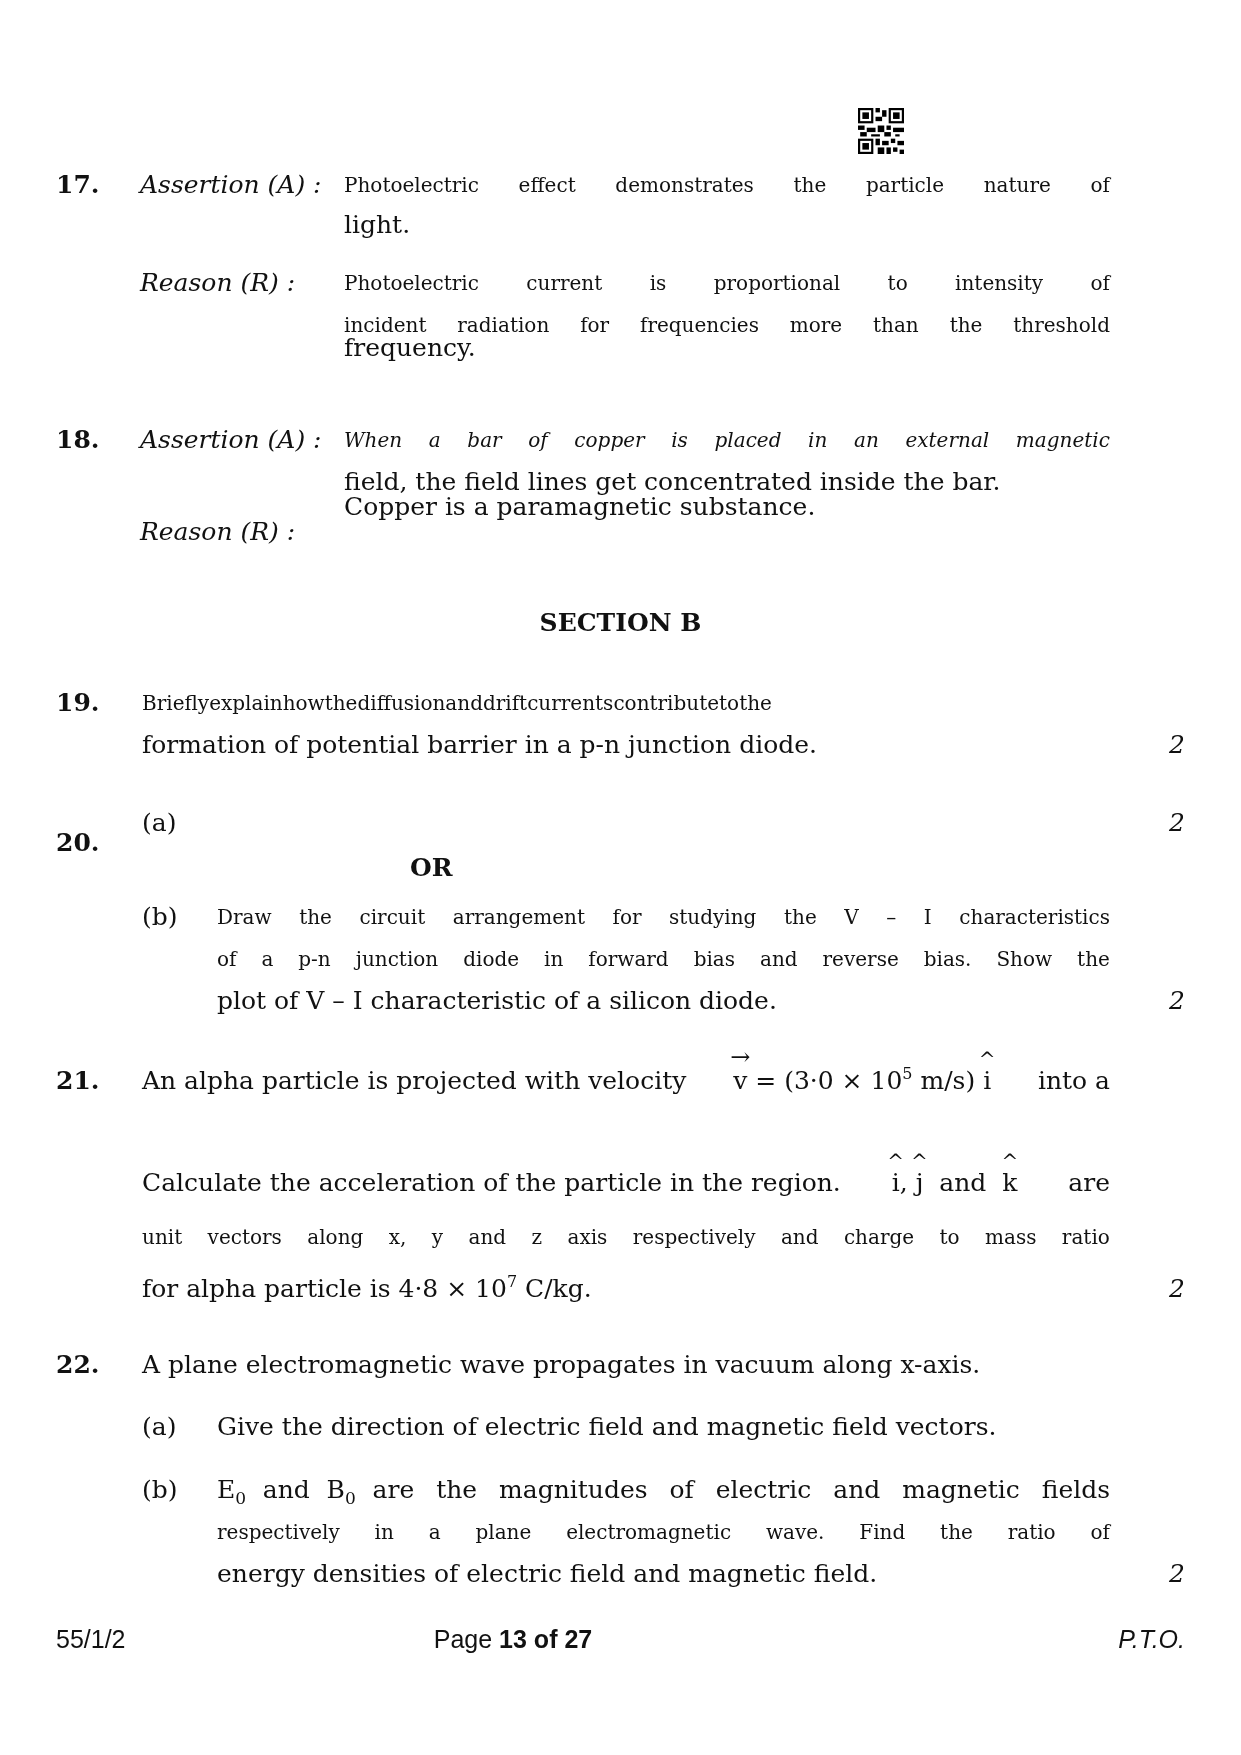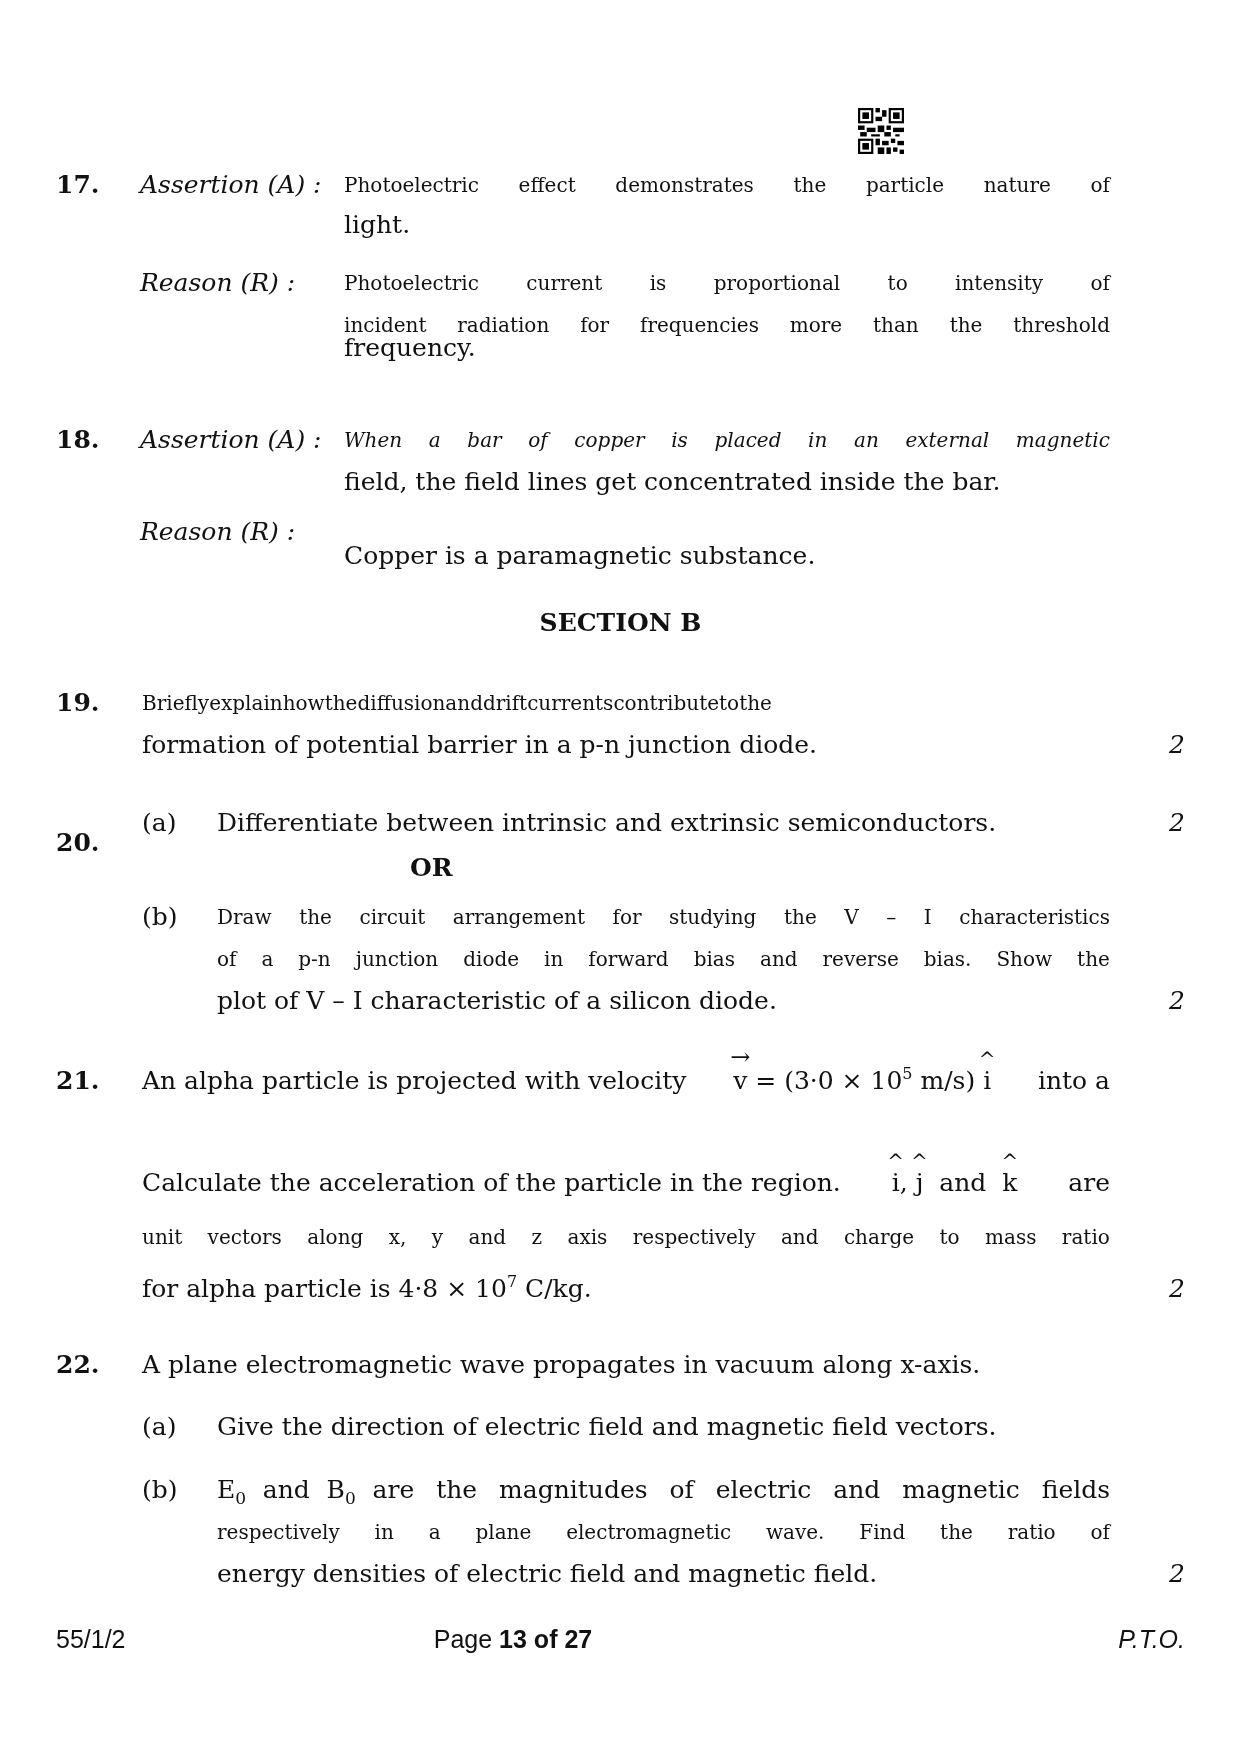--- a/index.html
+++ b/index.html
@@ -111,21 +111,21 @@
         <span>is</span>
         <span>placed</span>
         <span>in</span>
         <span>an</span>
         <span>external</span>
         <span>magnetic</span>
       </span>
     </div>
   <div class="t" style="left:344px; top:467px;">field, the field lines get concentrated inside the bar.</div>
   <div class="lbl" style="left:140px; top:517px;">Reason (R) :</div>
-  <div class="t" style="left:344px; top:541px;">Copper is a paramagnetic substance.</div>
+  <div class="t" style="left:344px; top:492px;">Copper is a paramagnetic substance.</div>
 
   <div class="section">SECTION B</div>
 
   <div class="qn" style="left:56px; top:688px;">19.</div>
   <div class="just" style="left: 142px; top: 688px; width: 968px; white-space: normal;">
       <span style="display: flex; justify-content: flex-start;">
         <span>Briefly</span>
         <span>explain</span>
         <span>how</span>
         <span>the</span>
@@ -136,21 +136,20 @@
         <span>contribute</span>
         <span>to</span>
         <span>the</span>
       </span>
     </div>
   <div class="t" style="left:142px; top:730px;">formation of potential barrier in a p-n junction diode.</div>
   <div class="marks" style="top:730px;">2</div>
 
   <div class="qn" style="left:56px; top:828px;">20.</div>
   <div class="t" style="left:142px; top:808px;">(a)</div>
-  <div class="t" style="left:217px; top:808px;">Differentiate between intrinsic and extrinsic semiconductors.</div>
   <div class="marks" style="top:808px;">2</div>
   <div class="or">OR</div>
   <div class="t" style="left:142px; top:902px;">(b)</div>
   <div class="just" style="left: 217px; top: 902px; width: 893px; white-space: normal;">
       <span style="display: flex; justify-content: space-between;">
         <span>Draw</span>
         <span>the</span>
         <span>circuit</span>
         <span>arrangement</span>
         <span>for</span>

